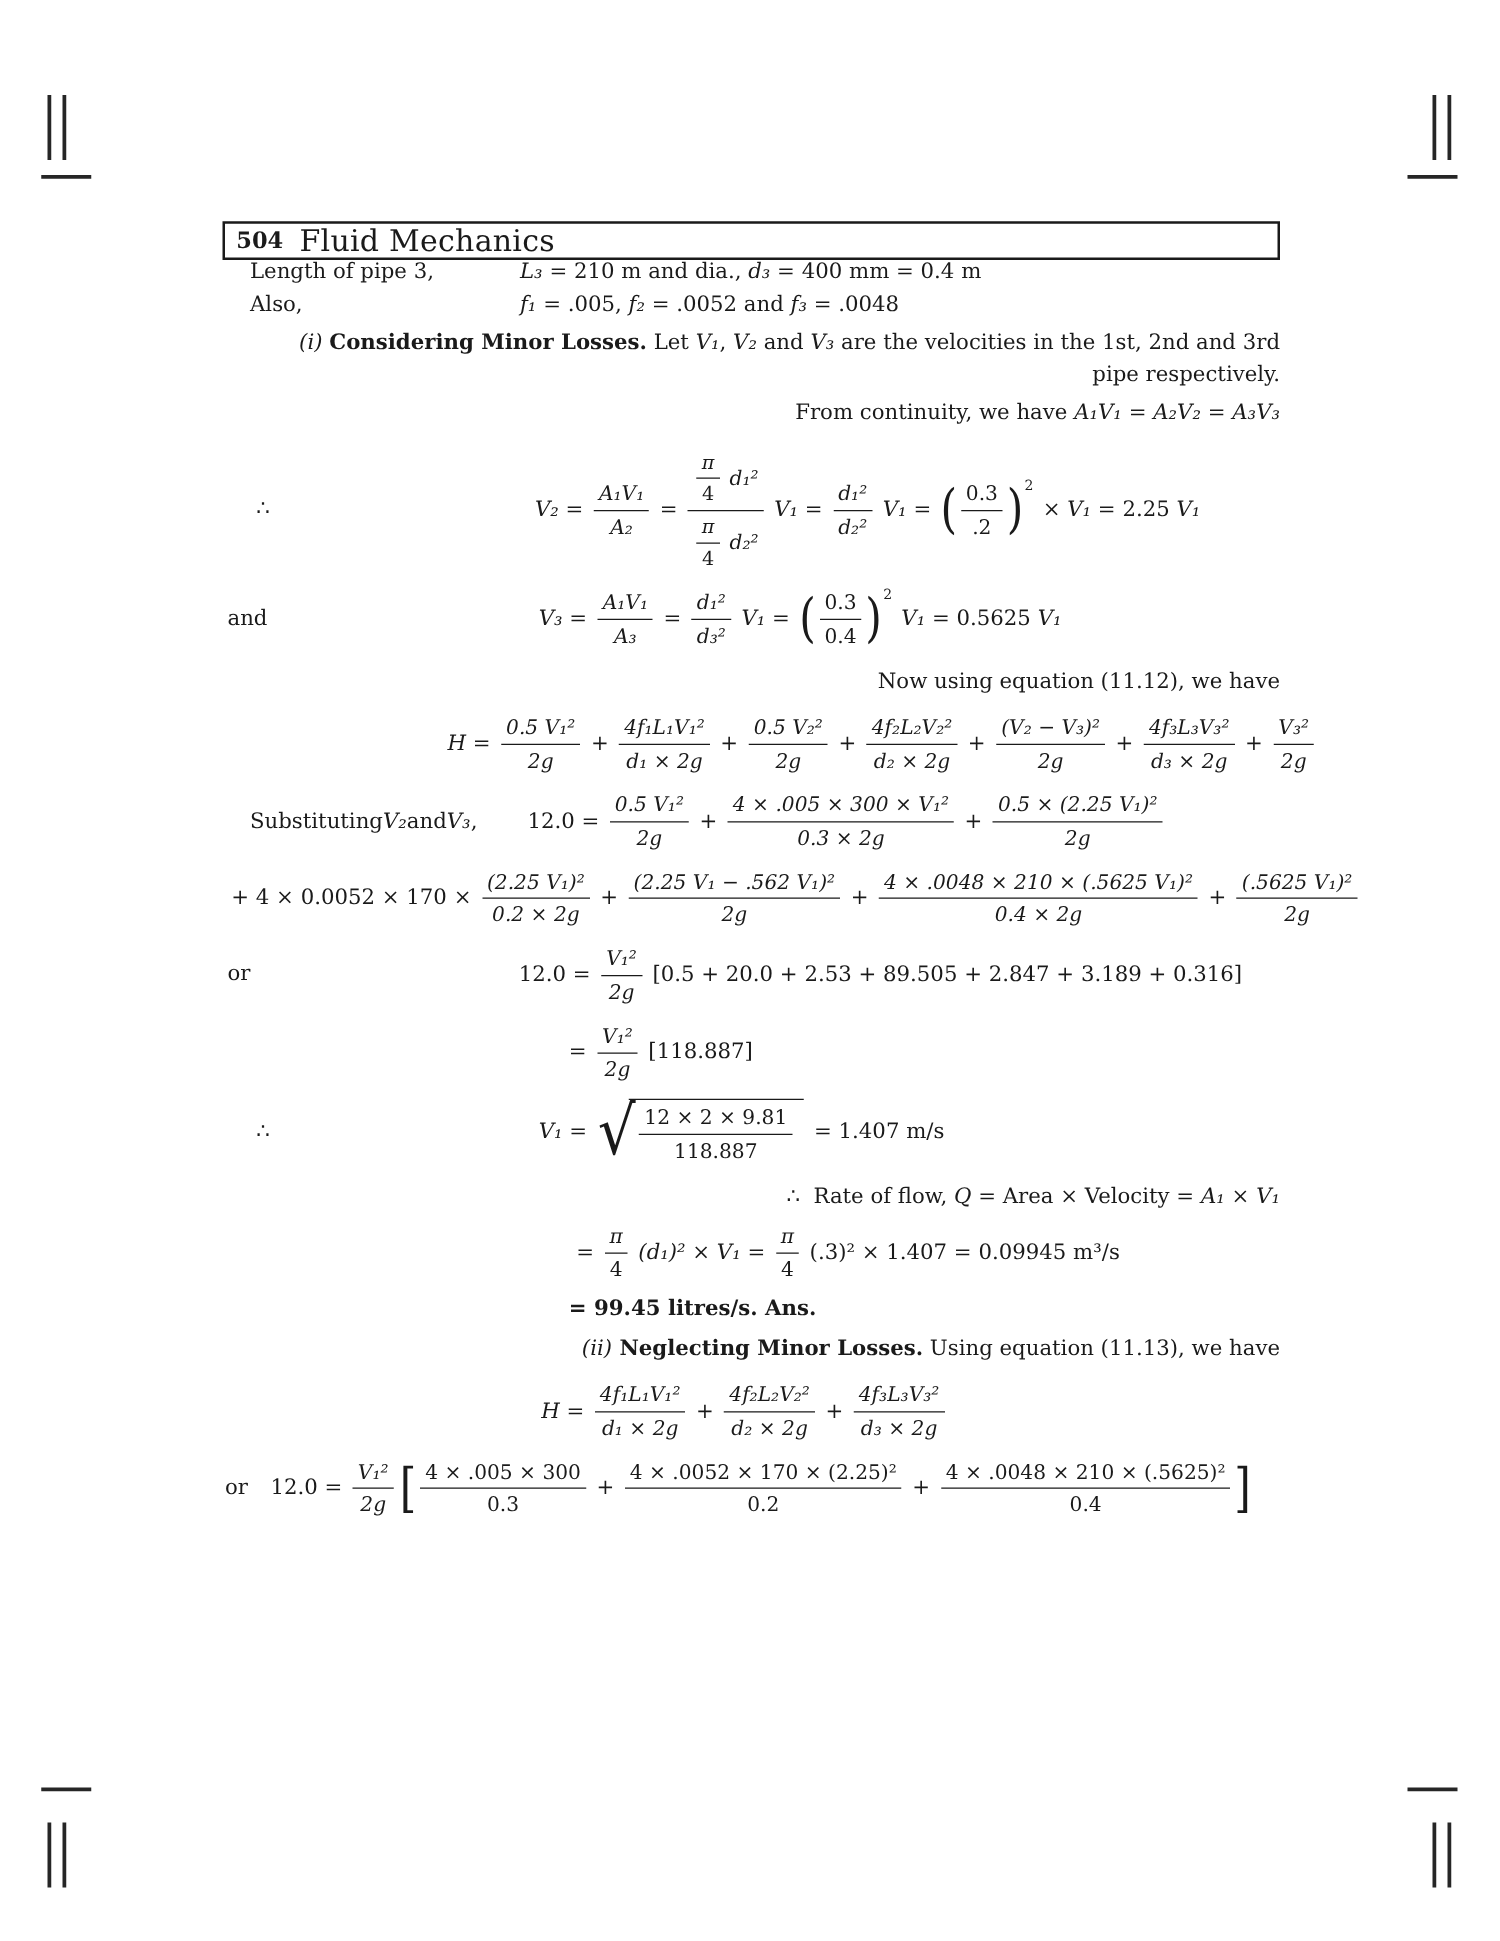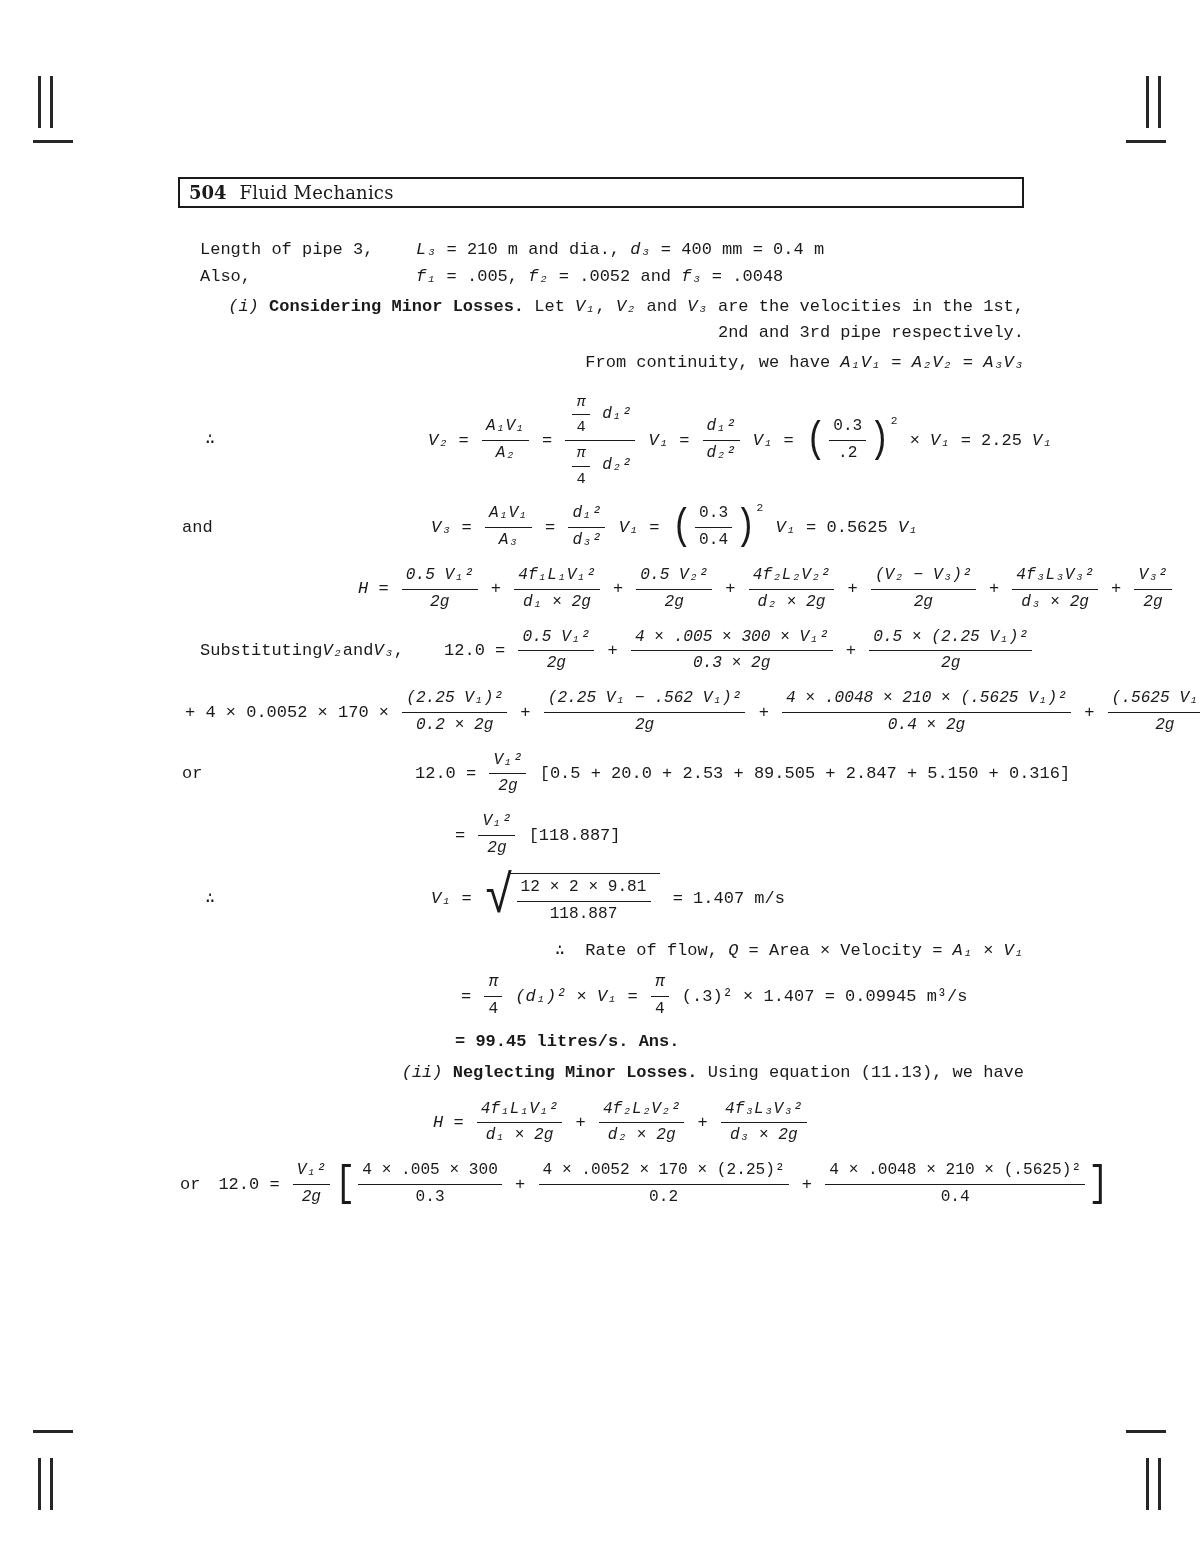--- a/index.html
+++ b/index.html
@@ -10,24 +10,24 @@
   
   .crop{position:absolute;background:#262626;}
   .crop.v{width:3px;height:52px;}
   .crop.h{width:40px;height:3px;}
 
   
   .chapter-header{position:absolute;left:178px;top:177px;width:846px;height:31px;
     border:2px solid #1a1a1a;box-sizing:border-box;display:flex;align-items:center;
     padding-left:9px;gap:13px;background:#fff;}
   .pg{font-weight:700;font-size:18px;}
-  .bt{font-size:18px;letter-spacing:.2px;}
+  .bt{font-size:24px;letter-spacing:.2px;}
 
   
-  .content{position:absolute;left:178px;top:236px;width:846px;font-size:17px;line-height:1.5;font-family:Liberation Mono, monospace;}
+  .content{position:absolute;left:178px;top:204px;width:846px;font-size:17px;line-height:1.5;}
 
   .row2{display:flex;margin:1px 0;}
   .rleft{width:238px;padding-left:22px;box-sizing:border-box;}
   .rright{flex:1;}
 
   .para{margin:5px 0;text-align:right;}
   .para.indent{text-indent:23px;}
   .para span,.rleft span,.rright span{white-space:pre-wrap;}
 
   .sg-n{font-style:normal;}
@@ -196,20 +196,21 @@
               </span>
             </span>
             <span class="br br2">)</span>
             <span class="gexp">2</span>
           </span>
           <span class="mi"> V₁</span>
           <span class="mt"> = 0.5625 </span>
           <span class="mi">V₁</span>
         </span>
       </div>
+      <div class="para indent"><span class="sg-n">Now using equation (11.12), we have</span></div>
       <div class="eqrow">
         <span class="eq" style="margin-left: 180px;">
           <span class="mi">H</span>
           <span class="mt"> = </span>
           <span class="frac">
             <span class="num">
               <span class="mi">0.5 V₁²</span>
             </span>
             <span class="den">
               <span class="mi">2g</span>
@@ -355,21 +356,21 @@
         <span class="eq" style="margin-left: 237px;">
           <span class="mt">12.0 = </span>
           <span class="frac">
             <span class="num">
               <span class="mi">V₁²</span>
             </span>
             <span class="den">
               <span class="mi">2g</span>
             </span>
           </span>
-          <span class="mt"> [0.5 + 20.0 + 2.53 + 89.505 + 2.847 + 5.150 + 0.316]</span>
+          <span class="mt"> [0.5 + 20.0 + 2.53 + 89.505 + 2.847 + 3.189 + 0.316]</span>
         </span>
       </div>
       <div class="eqrow">
         <span class="eq" style="margin-left: 277px;">
           <span class="mt">= </span>
           <span class="frac">
             <span class="num">
               <span class="mi">V₁²</span>
             </span>
             <span class="den">

